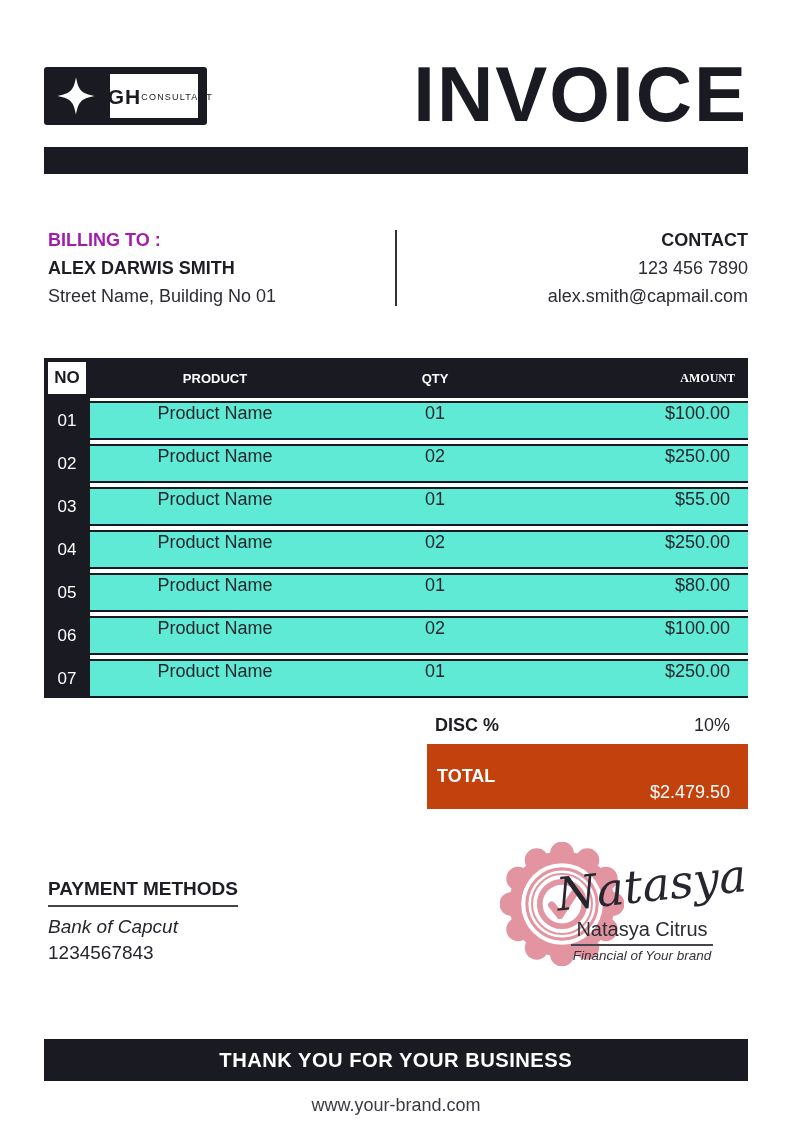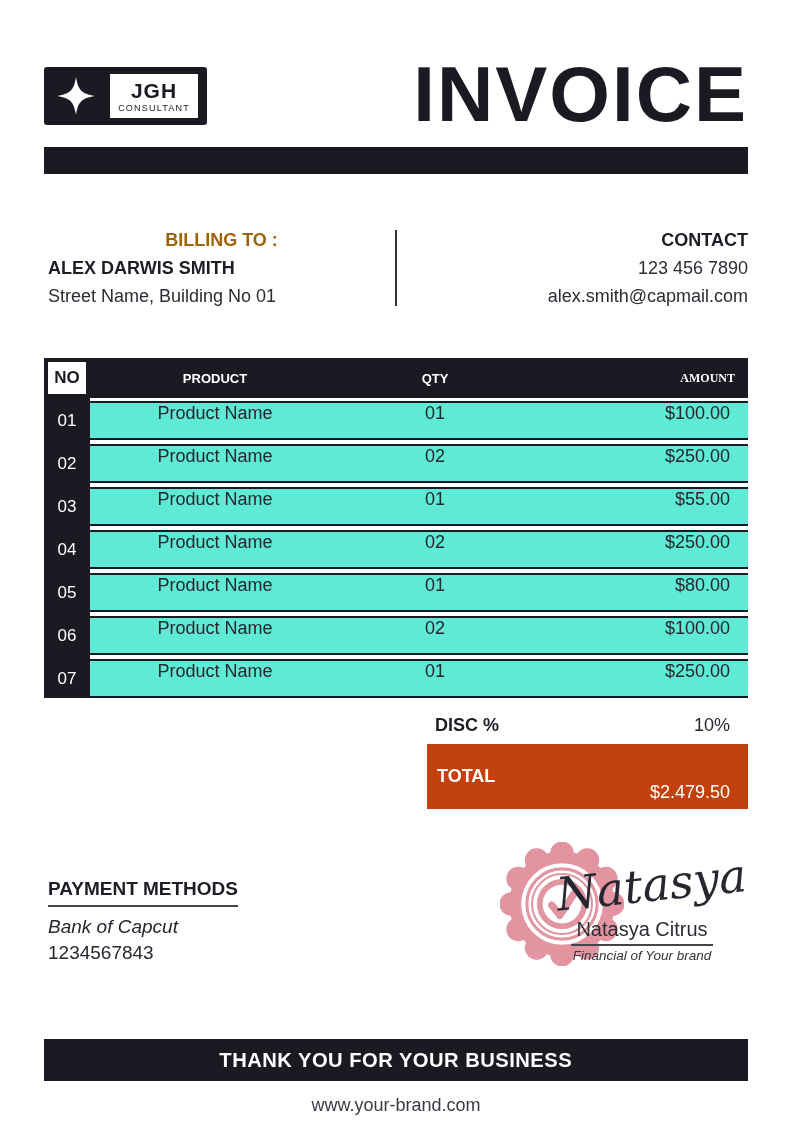--- a/index.html
+++ b/index.html
@@ -15,36 +15,36 @@
 
   
   .header { display: flex; justify-content: space-between; align-items: flex-end; }
   .logo {
     width: 163px; height: 58px; background: #1a1a22; border-radius: 3px;
     display: flex; align-items: center;
   }
   .logo-star { width: 64px; display: flex; justify-content: center; align-items: center; }
   .logo-box {
     width: 92px; height: 48px; background: #ffffff; border: 2px solid #1a1a22;
-    margin-right: 5px; display: flex; flex-direction: column; justify-content: center; align-items: center;
+    margin-right: 5px; display: flex; flex-direction: row; justify-content: center; align-items: center;
   }
   .logo-jgh { font-size: 21px; font-weight: 800; letter-spacing: 1px; color: #1a1a22; line-height: 1; }
   .logo-sub { font-size: 9px; letter-spacing: 1.2px; color: #1a1a22; margin-top: 2px; }
   .invoice-title {
     font-size: 78px; font-weight: 800; letter-spacing: 2px; color: #1a1a22;
     line-height: 0.8; white-space: nowrap;
   }
 
   
   .bar { height: 27px; background: #1a1a22; margin-top: 22px; }
 
   
   .parties { display: flex; margin-top: 52px; align-items: stretch; }
   .billing { width: 351px; padding-left: 4px; }
-  .billing-heading { font-size: 18px; font-weight: 700; color: #a16207; line-height: 28px; text-align: center; }
+  .billing-heading { font-size: 18px; font-weight: 700; color: #a21caf; line-height: 28px; }
   .billing-name { font-size: 18px; font-weight: 700; color: #1d1d25; line-height: 28px; }
   .billing-address { font-size: 18px; color: #2c2c34; line-height: 28px; }
   .v-divider { width: 2px; background: #33333b; margin: 4px 0; }
   .contact { flex: 1; text-align: right; }
   .contact-heading { font-size: 18px; font-weight: 700; color: #1d1d25; line-height: 28px; }
   .contact-line { font-size: 18px; color: #2c2c34; line-height: 28px; }
 
   
   .table { position: relative; margin-top: 48px; }
   .no-strip { position: absolute; left: 0; top: 0; bottom: 0; width: 46px; background: #1a1a22; }

